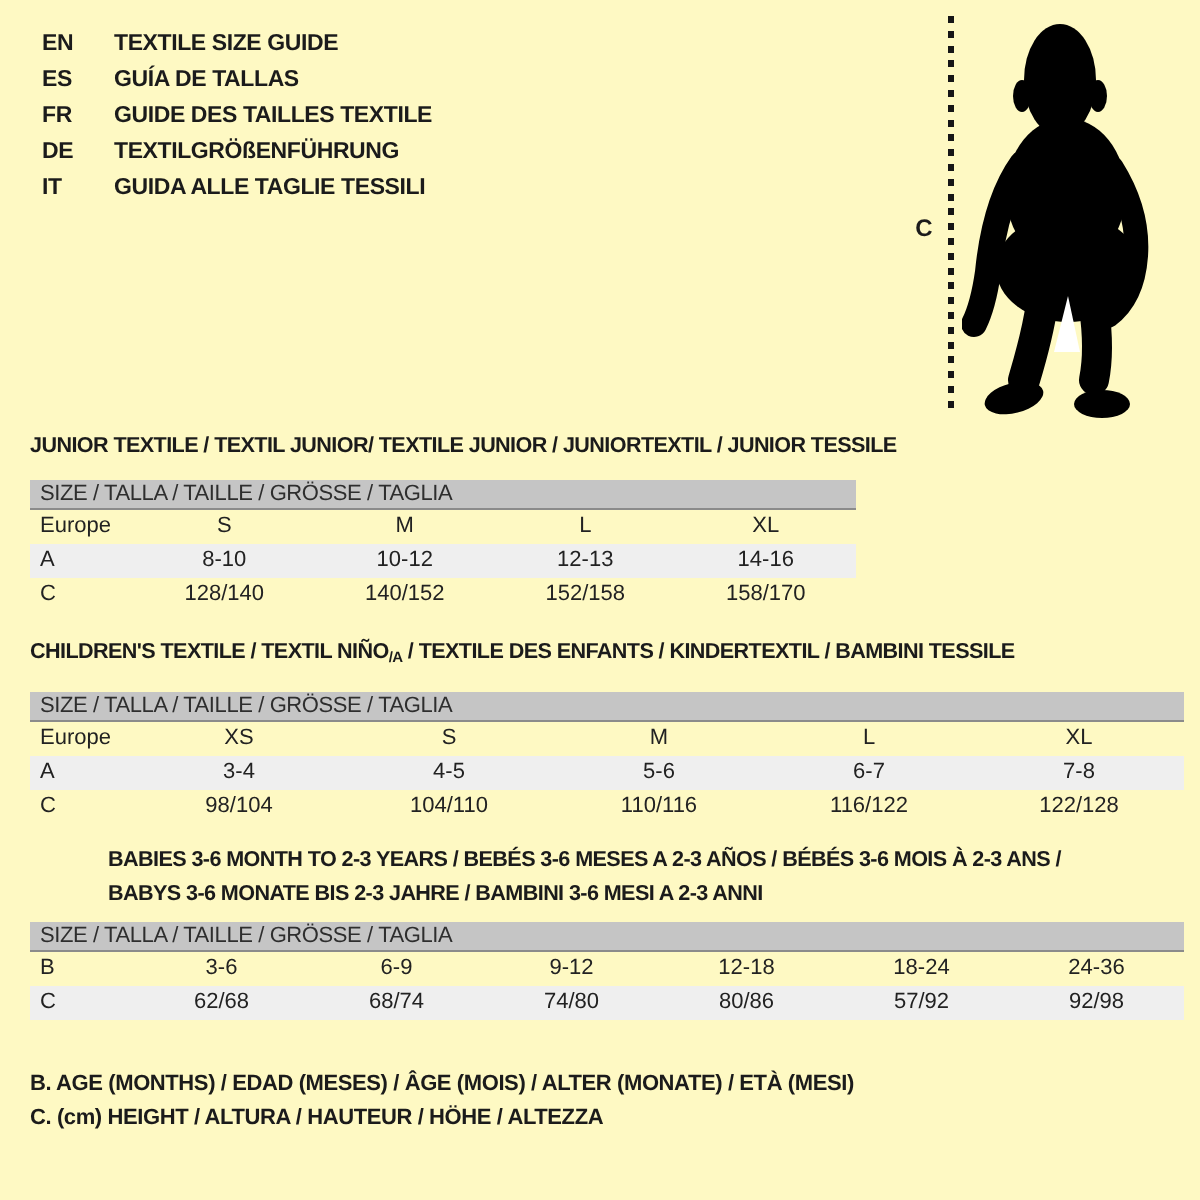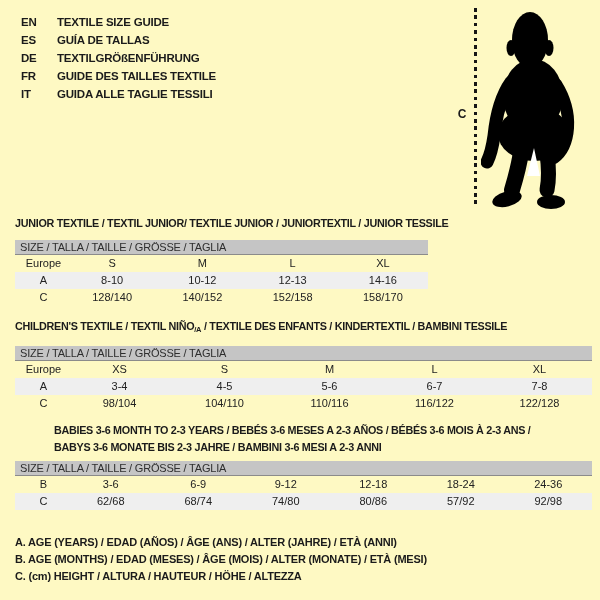--- a/index.html
+++ b/index.html
@@ -22,47 +22,47 @@
   .tbl-title{position:absolute;left:15px;font-weight:bold;font-size:10.8px;letter-spacing:-0.3px;white-space:nowrap;}
   .tbl-title .line{height:17px;line-height:15px;}
   .tbl-title .sub{font-size:7.5px;vertical-align:-2px;}
   .size-table{position:absolute;left:15px;}
   .size-bar{
     height:14px;line-height:14px;background:#c5c5c5;border-bottom:1px solid #8b8b8b;
     font-size:11px;color:#2e2e2e;padding-left:5px;letter-spacing:-0.2px;
   }
   .size-row{display:flex;height:17px;line-height:17px;font-size:11px;color:#222;}
   .size-row.shaded{background:#efefef;}
-  .size-row .lbl{width:52px;padding-left:5px;box-sizing:border-box;text-align:center;}
+  .size-row .lbl{width:52px;padding-left:5px;box-sizing:border-box;}
   .size-row .cell{flex:1;text-align:center;}
   
   .notes{position:absolute;left:15px;top:534px;font-weight:bold;font-size:11px;letter-spacing:-0.2px;}
   .notes .note-line{height:17px;line-height:17px;white-space:nowrap;}
 </style>
 </head>
 <body>
 
 <div class="canvas">
 
   <div class="lang-header" id="langList">
       <div class="lang-row">
         <span class="lang-code">EN</span>
         <span class="lang-label">TEXTILE SIZE GUIDE</span>
       </div>
       <div class="lang-row">
         <span class="lang-code">ES</span>
         <span class="lang-label">GUÍA DE TALLAS</span>
       </div>
       <div class="lang-row">
+        <span class="lang-code">FR</span>
+        <span class="lang-label">GUIDE DES TAILLES TEXTILE</span>
+      </div>
+      <div class="lang-row">
         <span class="lang-code">DE</span>
         <span class="lang-label">TEXTILGRÖßENFÜHRUNG</span>
-      </div>
-      <div class="lang-row">
-        <span class="lang-code">FR</span>
-        <span class="lang-label">GUIDE DES TAILLES TEXTILE</span>
       </div>
       <div class="lang-row">
         <span class="lang-code">IT</span>
         <span class="lang-label">GUIDA ALLE TAGLIE TESSILI</span>
       </div>
     </div>
 
   <div class="measure-line"></div>
   <div class="measure-label">C</div>
 
@@ -162,18 +162,17 @@
           <span class="cell">68/74</span>
           <span class="cell">74/80</span>
           <span class="cell">80/86</span>
           <span class="cell">57/92</span>
           <span class="cell">92/98</span>
         </div>
       </div>
     </div>
 
   <div class="notes" id="notesHost">
-      <div class="note-line">A. AGE (YEARS) / EDAD (AÑOS) / ÂGE (ANS) / ALTER (JAHRE) / ETÀ (ANNI)</div>
       <div class="note-line">B. AGE (MONTHS) / EDAD (MESES) / ÂGE (MOIS) / ALTER (MONATE) / ETÀ (MESI)</div>
       <div class="note-line">C. (cm) HEIGHT / ALTURA / HAUTEUR / HÖHE / ALTEZZA</div>
     </div>
 
 </div>
 
 </body></html>

